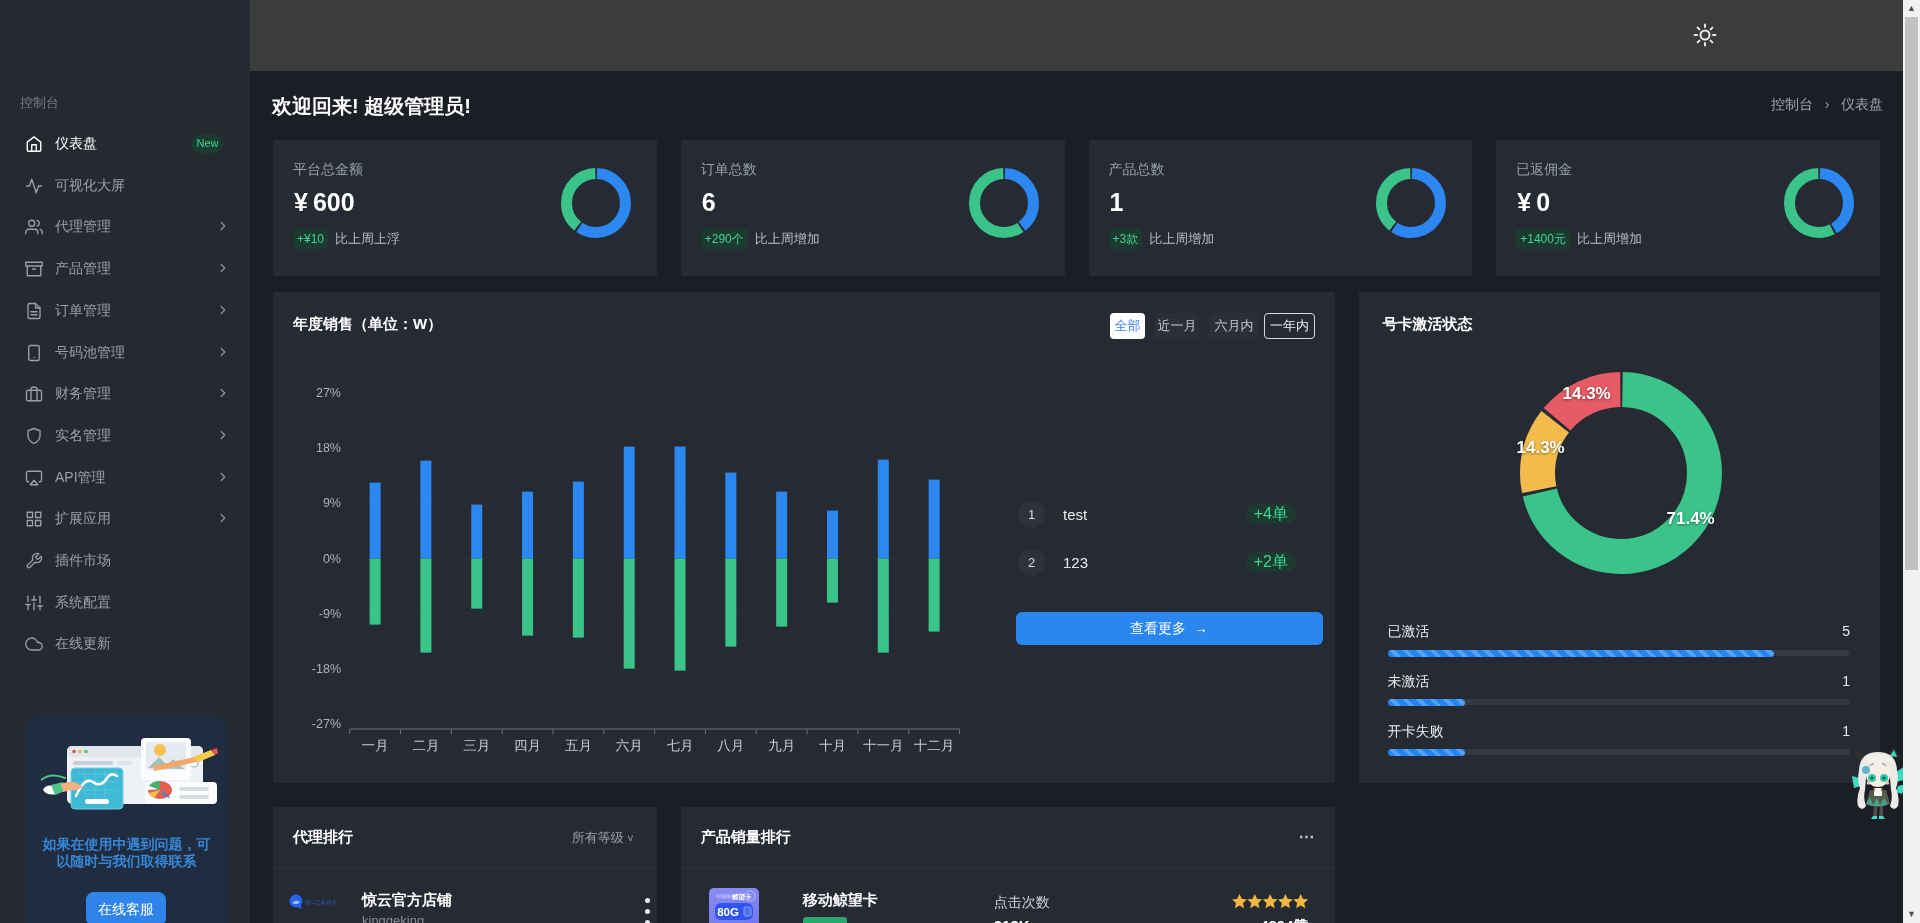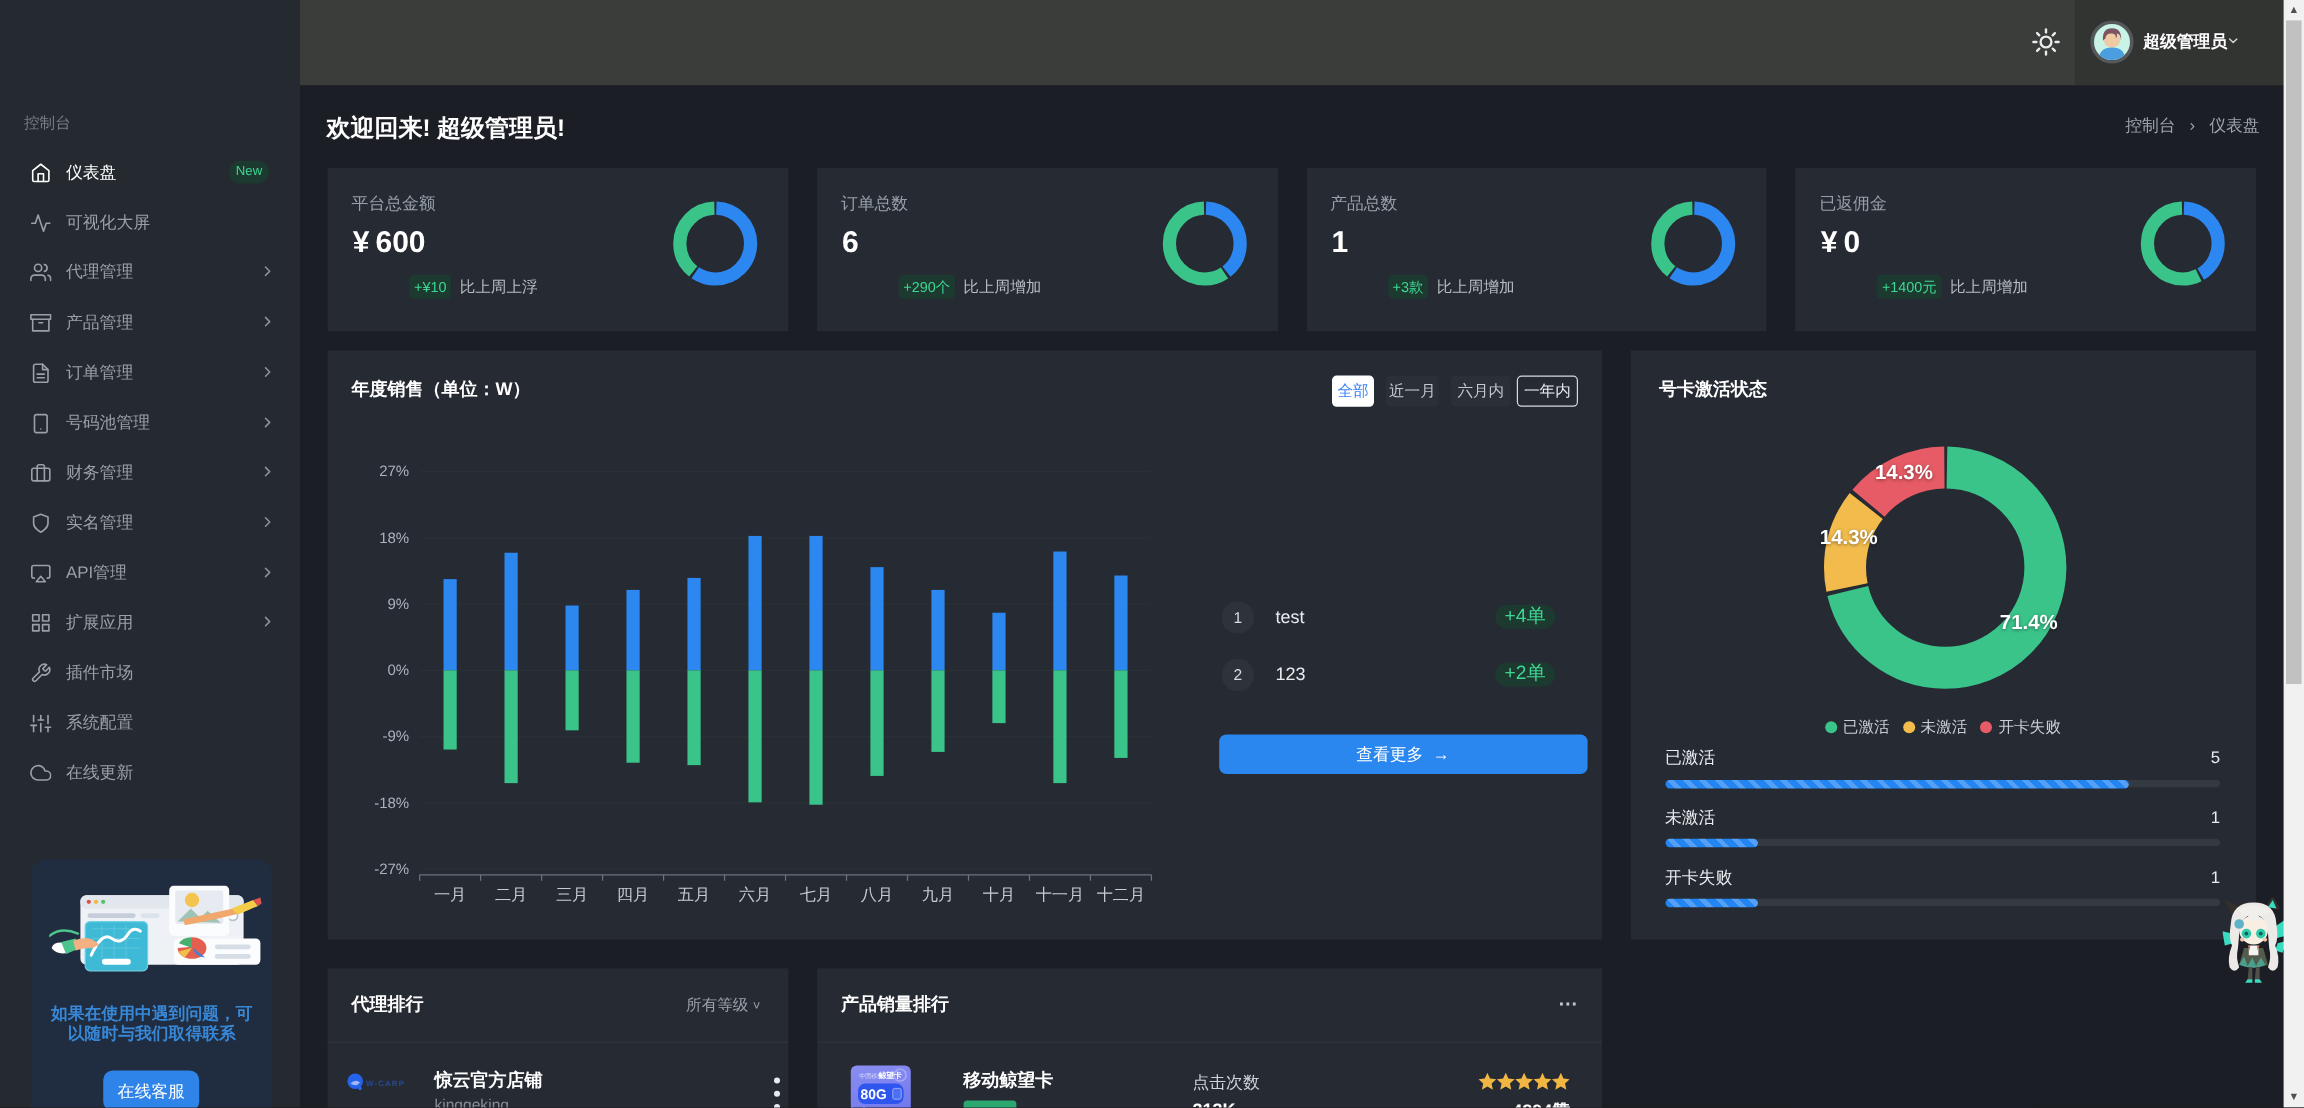--- a/index.html
+++ b/index.html
@@ -28,21 +28,21 @@
 #sun { position:absolute; right:186px; top:23px; width:24px; height:24px; }
 #avatar { position:absolute; left:13px; top:17px; width:36px; height:36px; border-radius:50%; background:#c9f3e7; border:3px solid #55585b; overflow:hidden; }
 #uname { position:absolute; left:57px; top:26px; color:#fff; font-size:14px; font-weight:bold; }
 #uchev { position:absolute; left:126px; top:28px; width:12px; height:12px; }
 
 #welcome { left:272px; top:93px; color:#fff; font-size:20px; font-weight:bold; z-index:2;}
 #crumb { left:1663px; top:96px; width:220px; color:#9ba3ab; font-size:14px; text-align:right; z-index:2;}
 .card { position:absolute; background:#262b33; border-radius:0; }
 .stat-label { position:absolute; left:20px; top:21px; font-size:14px; color:#97a0a8; }
 .stat-value { position:absolute; left:21px; top:48px; font-size:25px; color:#fff; font-weight:bold; }
-.stat-row { position:absolute; left:20px; top:89px; height:20px; white-space:nowrap;margin-left:48px; }
+.stat-row { position:absolute; left:20px; top:89px; height:20px; white-space:nowrap; }
 .stat-badge { display:inline-block; height:20px; padding:0 4px; background:#1c3a30; color:#3ed692; font-size:12px; border-radius:4px; line-height:20px; vertical-align:top; }
 .stat-sub { display:inline-block; font-size:13px; color:#b6bdc4; line-height:20px; margin-left:7px; vertical-align:top; }
 .stat-donut { position:absolute; right:25px; top:27px; }
 
 #chart-title { position:absolute; left:20px; top:23px; color:#fff; font-size:15px; font-weight:bold; }
 .tab { position:absolute; top:21px; height:26px; border-radius:4px; font-size:13px; color:#c3c9cf; text-align:center; line-height:26px; background:#2b3038; }
 .rankrow { position:absolute; left:745px; width:278px; height:27px; }
 .rankc { position:absolute; left:0px; top:0; width:27px; height:27px; border-radius:50%; background:#2e333b; color:#d7dce1; font-size:13px; text-align:center; line-height:27px; }
 .rankn { position:absolute; left:45px; top:5px; color:#e8ecef; font-size:15px; }
 .rankb { position:absolute; right:0; top:3px; height:20px; padding:0 8px; background:#1c3a30; color:#3ed692; font-size:16px; border-radius:10px; line-height:20px; }
@@ -73,33 +73,20 @@
         <circle cx="12" cy="12" r="4.5"></circle>
         <line x1="12" y1="1.5" x2="12" y2="4"></line>
         <line x1="12" y1="20" x2="12" y2="22.5"></line>
         <line x1="1.5" y1="12" x2="4" y2="12"></line>
         <line x1="20" y1="12" x2="22.5" y2="12"></line>
         <line x1="4.6" y1="4.6" x2="6.4" y2="6.4"></line>
         <line x1="17.6" y1="17.6" x2="19.4" y2="19.4"></line>
         <line x1="4.6" y1="19.4" x2="6.4" y2="17.6"></line>
         <line x1="17.6" y1="6.4" x2="19.4" y2="4.6"></line>
       </svg>
-  <div id="avatar-box">
-    <div id="avatar">
-      <svg width="30" height="30" viewBox="0 0 30 30" style="position:absolute;left:0;top:0">
-        <circle cx="15" cy="13" r="6.8" fill="#f0c9a5"></circle>
-        <path d="M7.5 14 Q6.5 3.5 15 3.5 Q23.5 3.5 22.5 14 Q22 8 19 8 Q20 10 18 12 Q19 8.5 15 8 Q10 7.5 9.5 12 Q8 13 7.5 14 Z" fill="#7d5560"></path>
-        <path d="M4 30 Q4 19.5 15 19.5 Q26 19.5 26 30 Z" fill="#4a9fe0"></path>
-      </svg>
-    </div>
-    <span id="uname">超级管理员</span>
-    <svg id="uchev" viewBox="0 0 24 24" fill="none" stroke="#cfd3d6" stroke-width="2.4" stroke-linecap="round" stroke-linejoin="round">
-          <polyline points="6 9 12 15 18 9"></polyline>
-        </svg>
-  </div>
 </div>
 
 <div class="abs" id="sidebar">
   <div id="lbl-console">控制台</div>
   <div id="menu">
         <div class="mi active" style="top:123px;">
   <svg class="ic" viewBox="0 0 24 24" fill="none" stroke="currentColor" stroke-width="1.8" stroke-linecap="round" stroke-linejoin="round">
             <path d="M3 9.5 12 2.5 21 9.5 V20 a1.6 1.6 0 0 1 -1.6 1.6 H4.6 A1.6 1.6 0 0 1 3 20 Z"></path>
             <polyline points="9 21.5 9 13 15 13 15 21.5"></polyline>
           </svg>
@@ -419,25 +406,20 @@
   <svg width="210" height="210" viewBox="0 0 210 210" style="position:absolute;left:157px;top:76px">
     <g transform="rotate(-90 105 105)">
       <circle cx="105" cy="105" r="83.5" fill="none" stroke="#3bc48a" stroke-width="35" stroke-dasharray="371.6 153.05" stroke-dashoffset="-1.5"></circle>
       <circle cx="105" cy="105" r="83.5" fill="none" stroke="#f2bb4c" stroke-width="35" stroke-dasharray="72 452.65" stroke-dashoffset="-376.1"></circle>
       <circle cx="105" cy="105" r="83.5" fill="none" stroke="#e65b65" stroke-width="35" stroke-dasharray="72 452.65" stroke-dashoffset="-451.1"></circle>
     </g>
   </svg>
   <div class="dlabel" style="left:308px;top:217px;">71.4%</div>
   <div class="dlabel" style="left:158px;top:146px;">14.3%</div>
   <div class="dlabel" style="left:204px;top:92px;">14.3%</div>
-  <div id="act-legend">
-    <span class="ldot" style="background:#3bc48a"></span>已激活&nbsp;&nbsp;
-    <span class="ldot" style="background:#f2bb4c"></span>未激活&nbsp;&nbsp;
-    <span class="ldot" style="background:#e65b65"></span>开卡失败
-  </div>
   <div class="prow-label" style="top:331px;">已激活</div>
       <div class="prow-val" style="top:331px;">5</div>
   <div class="ptrack" style="top:358px;">
         <div class="pfill" style="width:386px;"></div>
       </div>
   <div class="prow-label" style="top:381px;">未激活</div>
       <div class="prow-val" style="top:381px;">1</div>
   <div class="ptrack" style="top:407px;">
         <div class="pfill" style="width:77px;"></div>
       </div>

